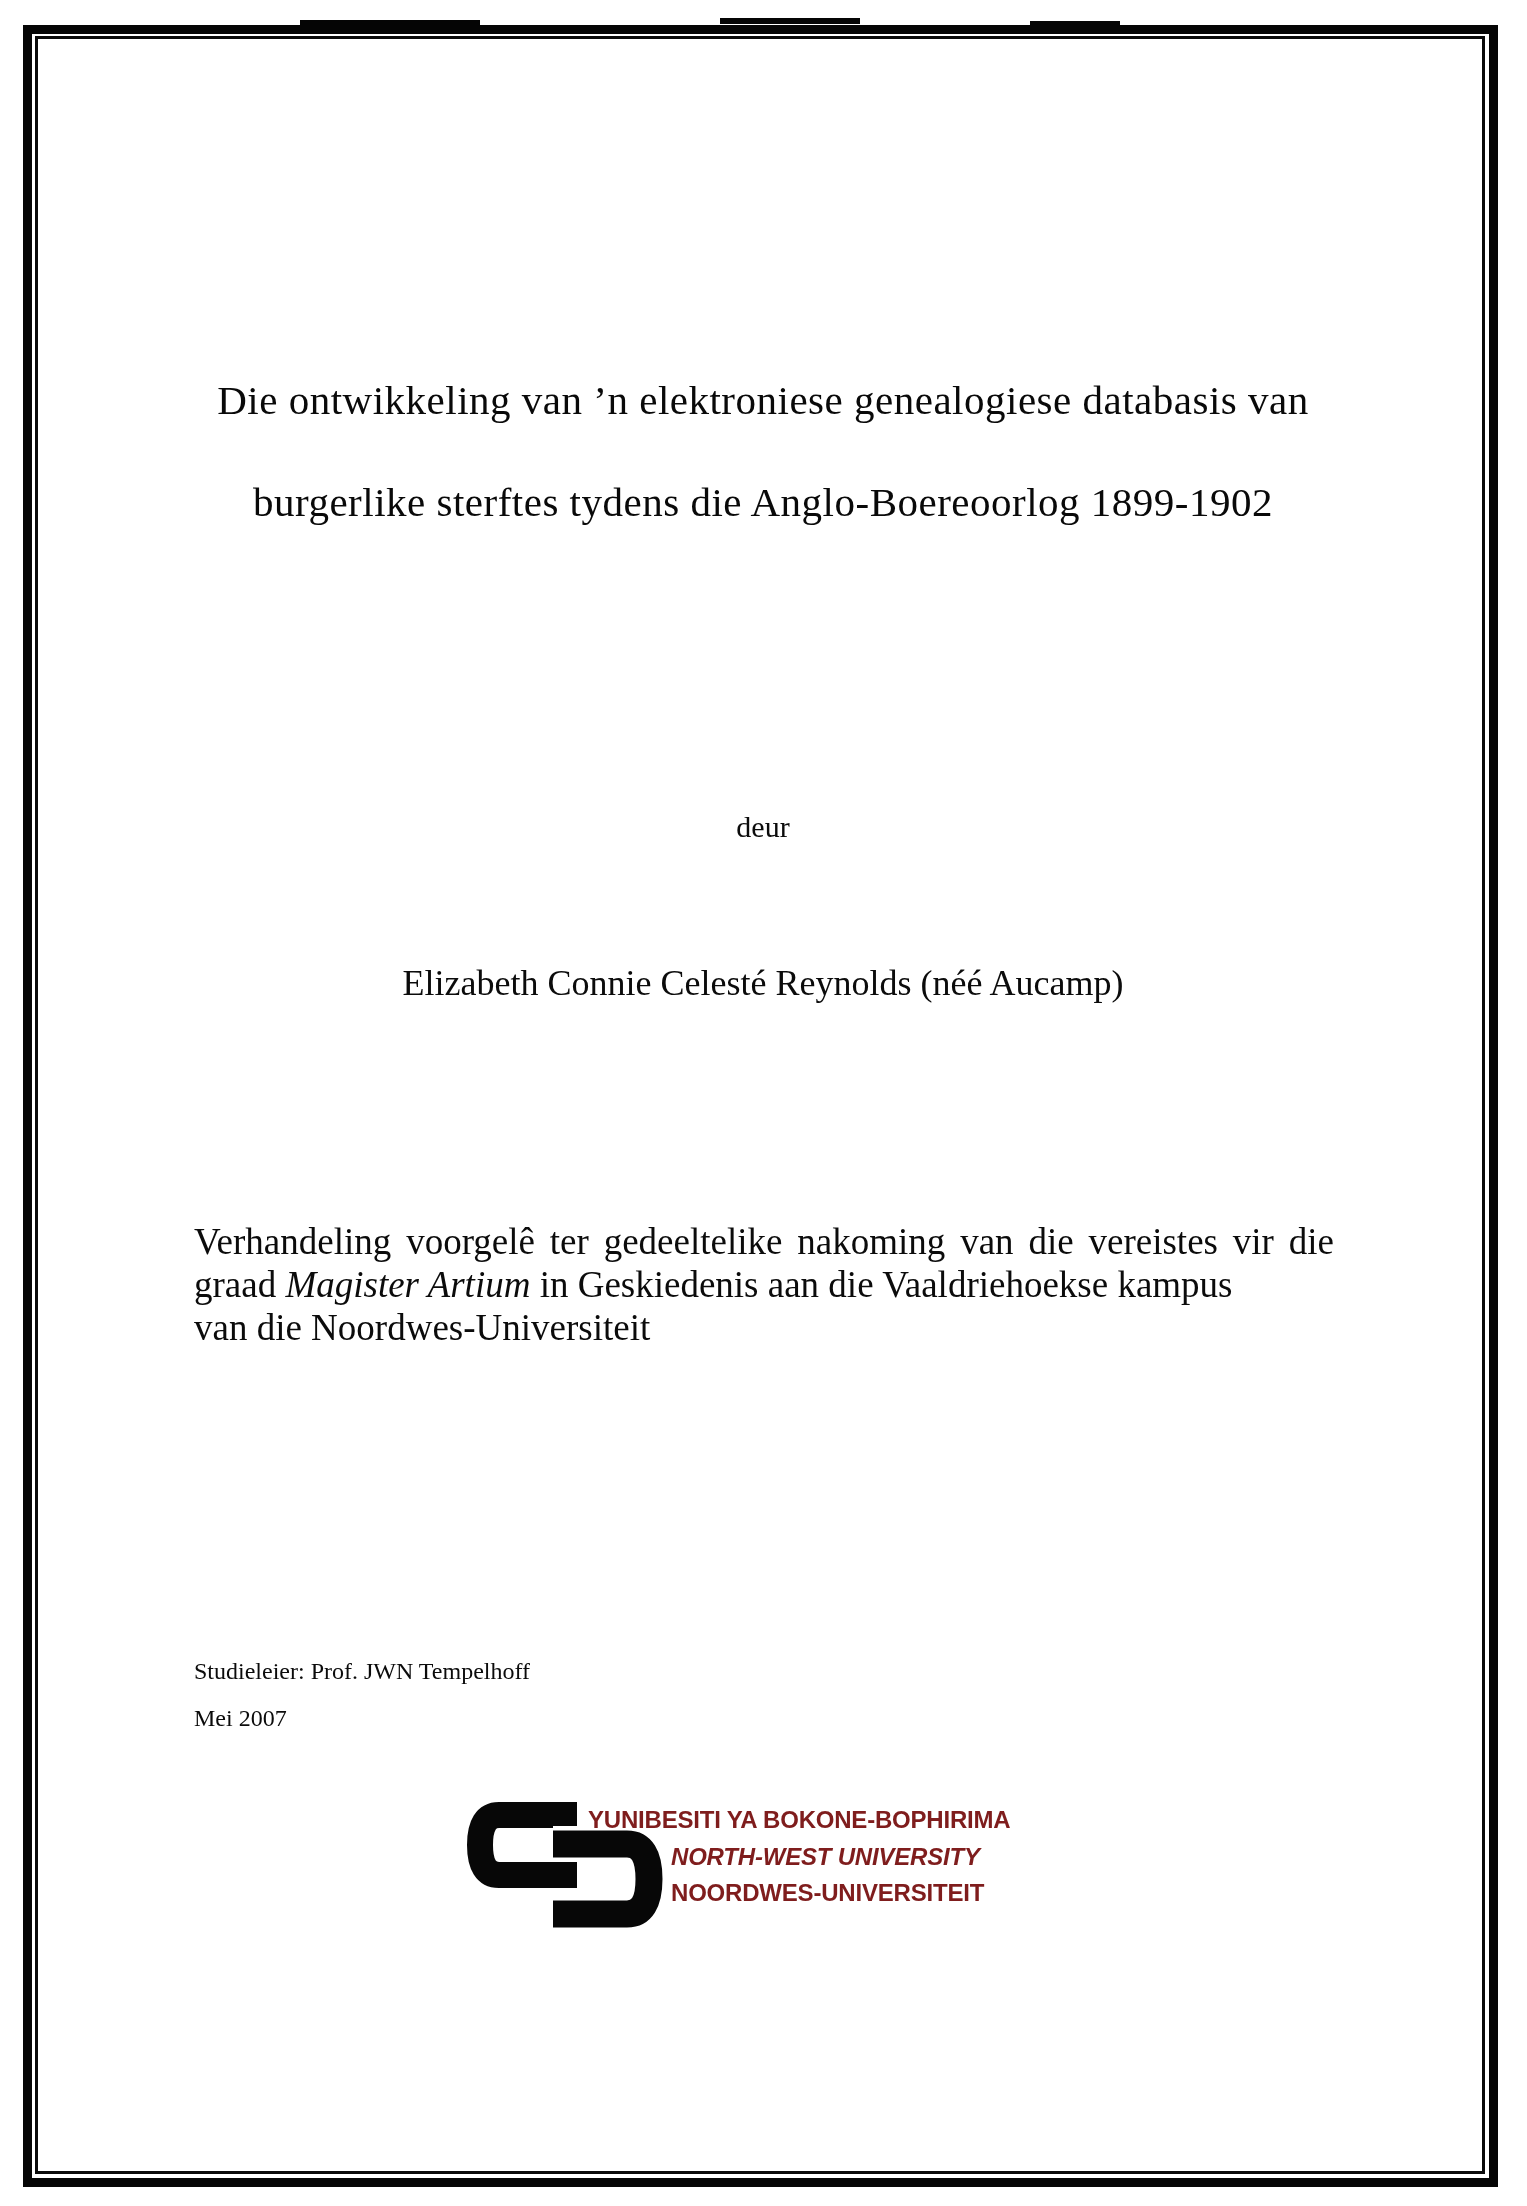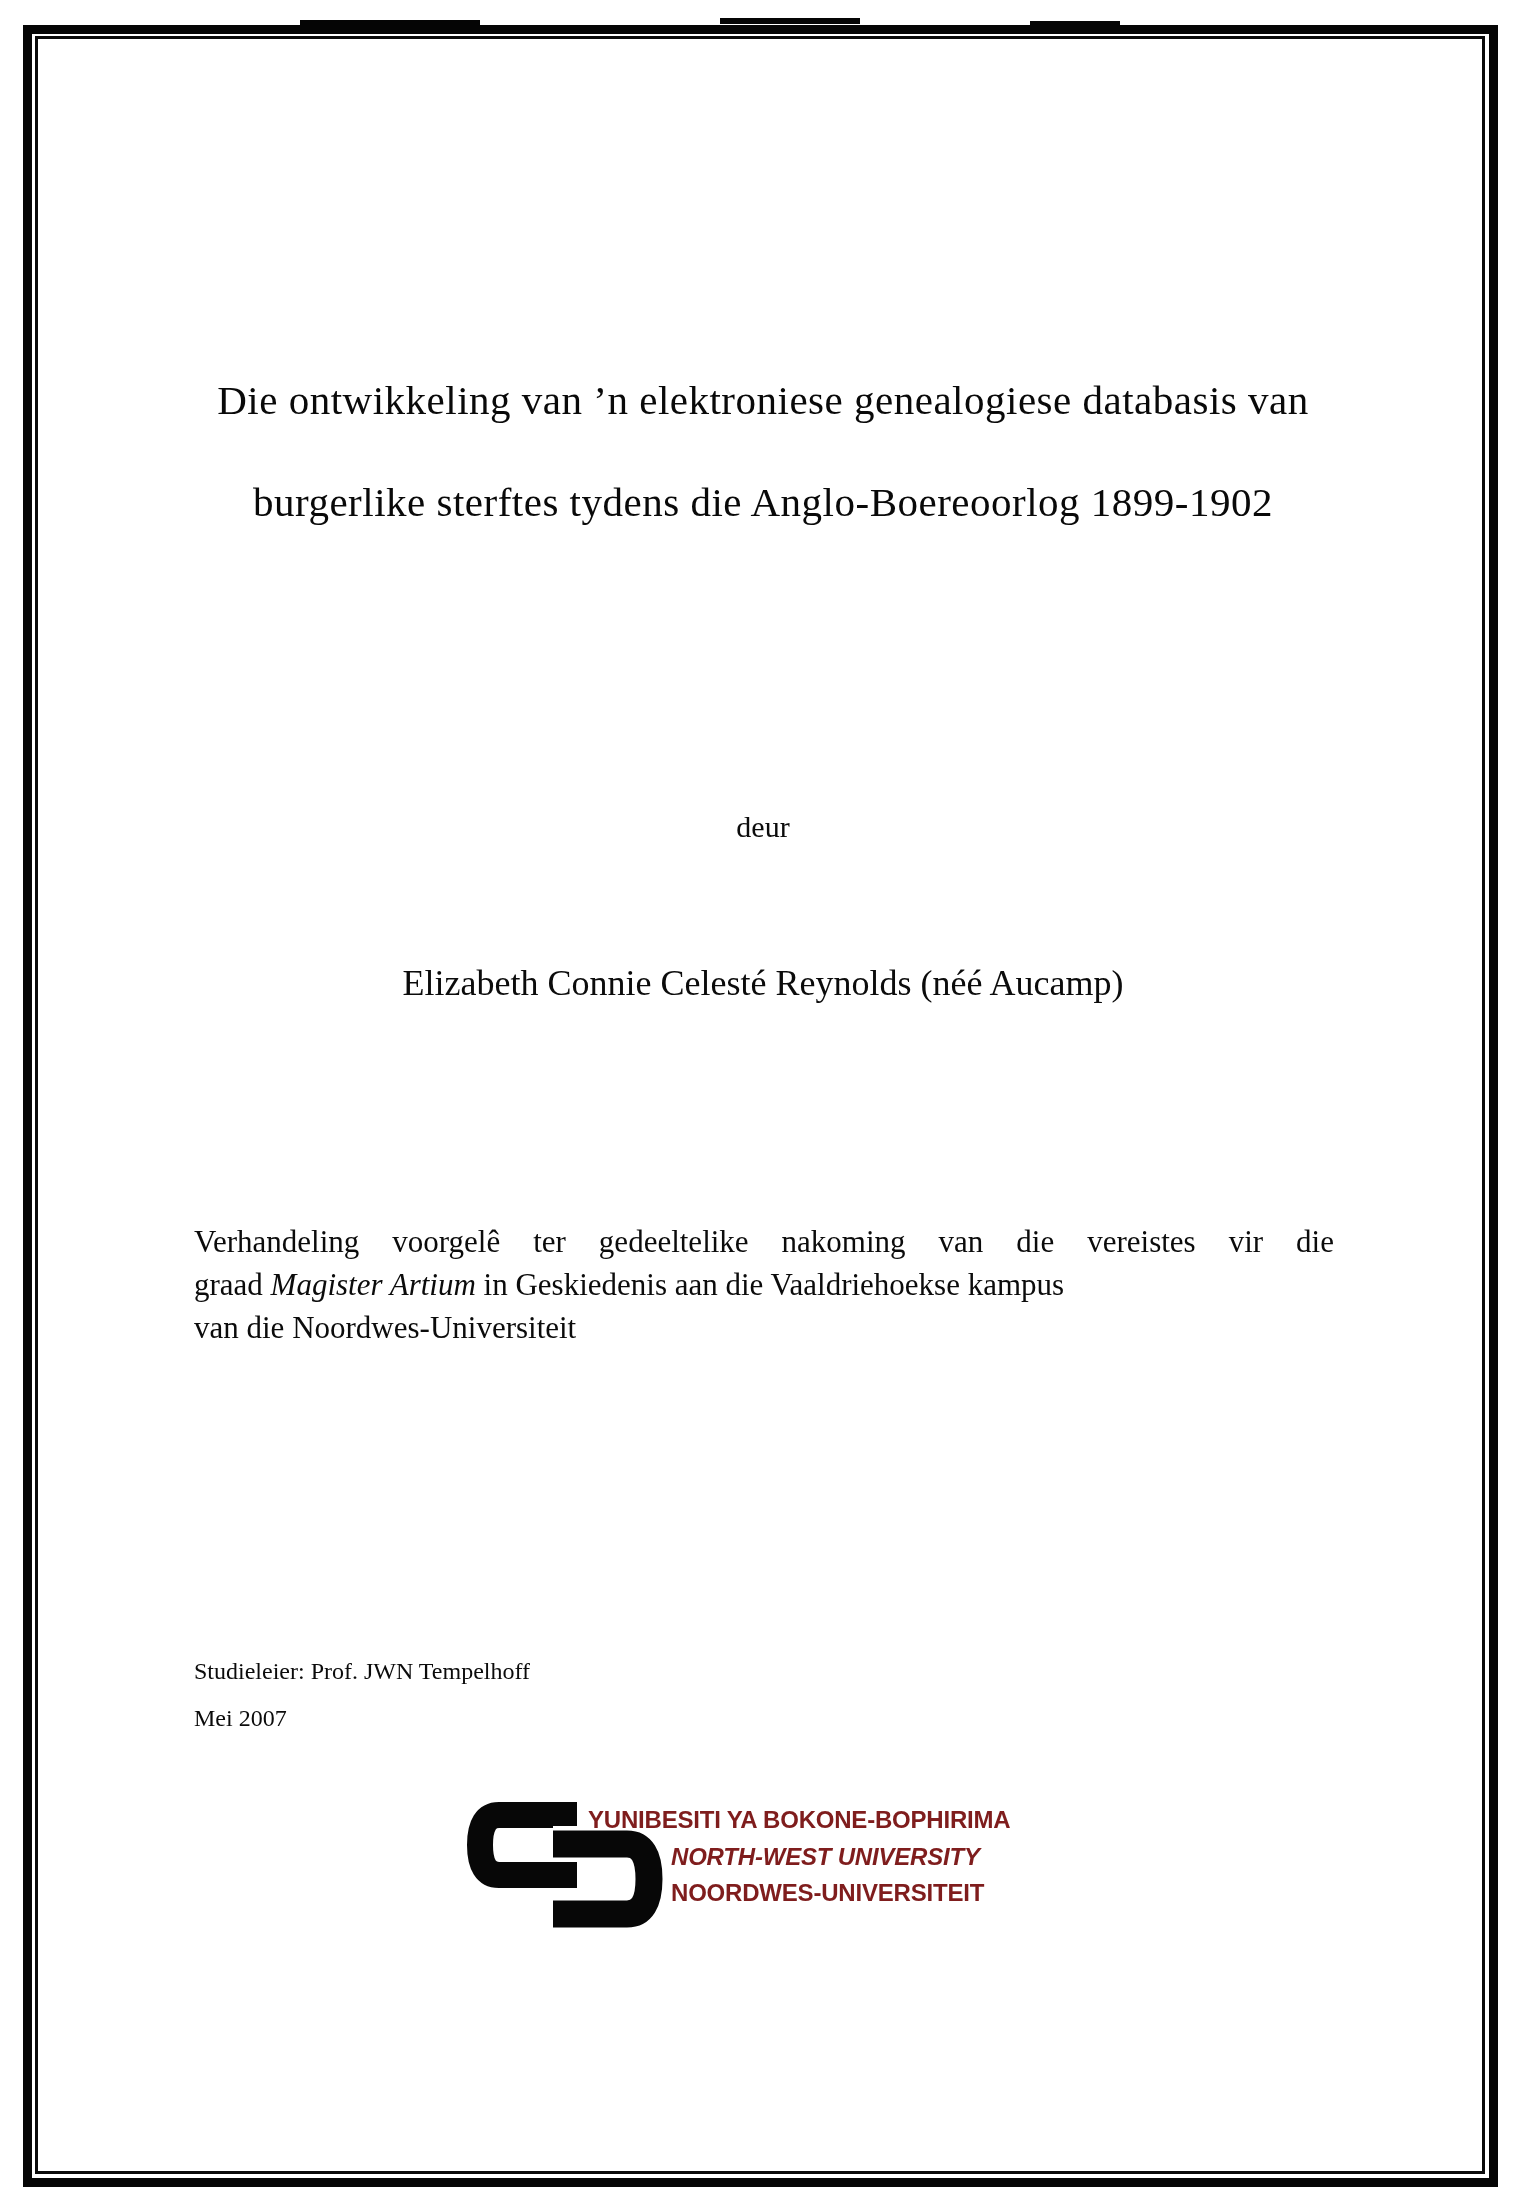--- a/index.html
+++ b/index.html
@@ -49,21 +49,21 @@
   .byline {
     font-size: 30px;
   }
   .author-line {
     font-size: 36px;
     white-space: nowrap;
   }
   .para {
     left: 194px; top: 1220px;
     width: 1140px;
-    font-size: 31px;
+    font-size: 37px;
     line-height: 43px;
   }
   .para .just {
     text-align: justify;
     text-align-last: justify;
   }
   .ital { font-style: italic; }
   .supervisor-block {
     left: 194px; top: 1648px;
     font-size: 24px;

